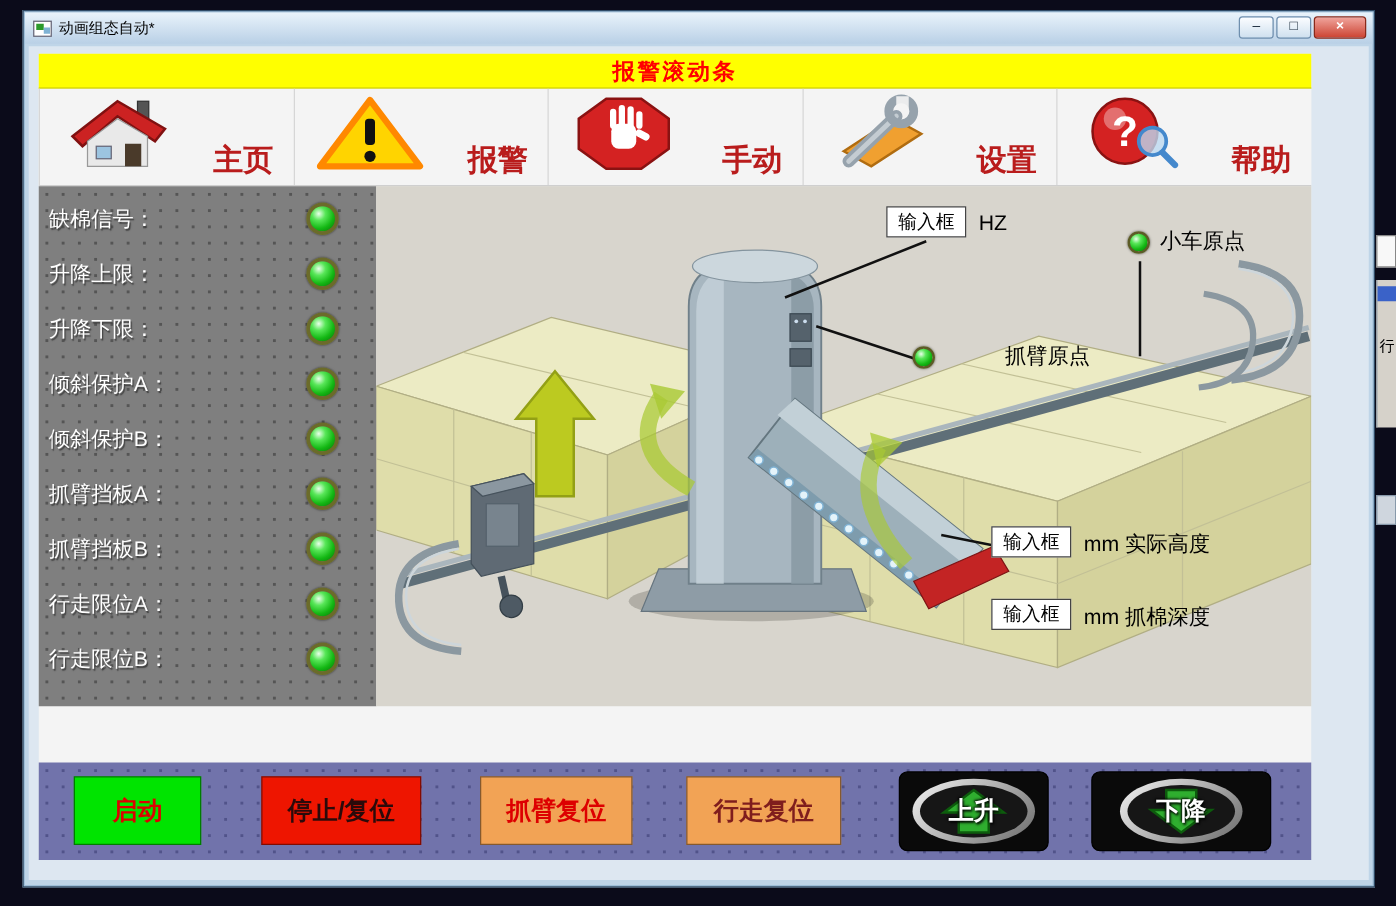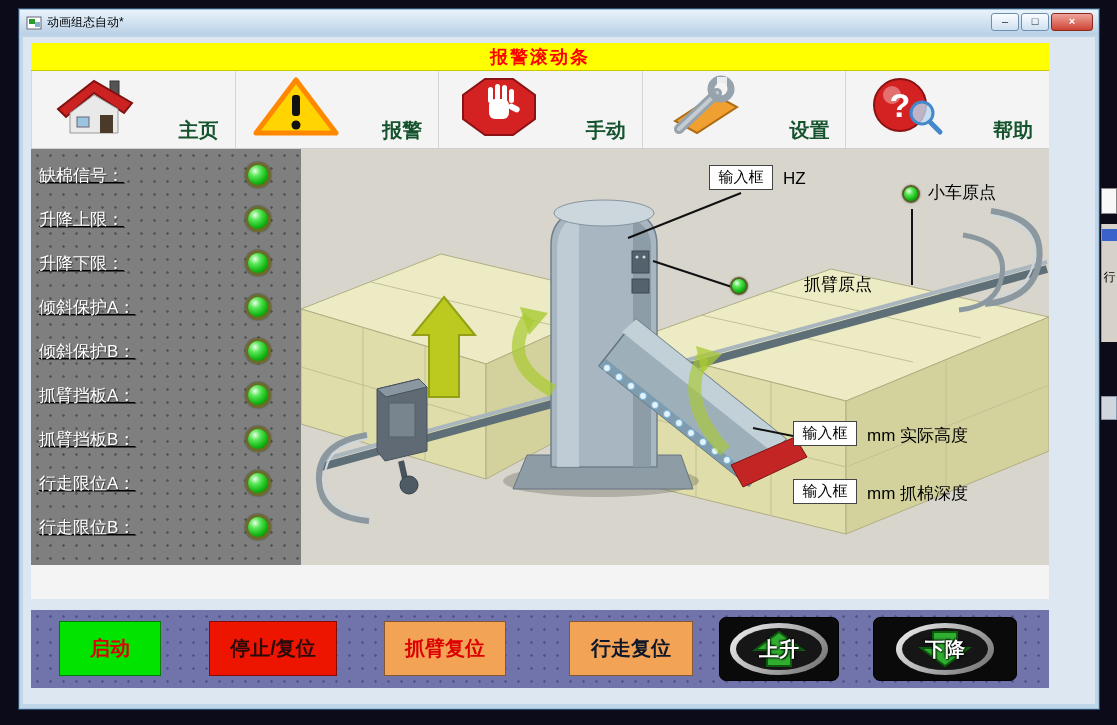--- a/index.html
+++ b/index.html
@@ -34,21 +34,21 @@
     width:42px; background:linear-gradient(#f0a49c,#cc4433); color:#fff; font-weight:bold;
     border-color:#8a2a1a;
   }
 
   .client {
     position:absolute; left:4px; top:28px; right:4px; bottom:5px;
     background:#dde7f1;
   }
 
   
-  .panel { position:absolute; left:8px; top:6px; width:1018px; height:556px; background:#f4f4f4; }
+  .panel { position:absolute; left:8px; top:6px; width:1018px; height:644px; background:#f4f4f4; }
 
   .banner {
     height:28px; background:#ffff00;
     display:flex; align-items:center; justify-content:center;
     color:#ff0000; font-size:18px; font-weight:bold; letter-spacing:2px;
     border-bottom:1px solid #c8c800;
   }
 
   .toolbar { height:78px; background:#f4f4f4; display:flex; align-items:stretch; border-bottom:1px solid #cfcfcf; }
   .clock {
@@ -57,24 +57,24 @@
     font-family:"DejaVu Sans Mono",monospace;
   }
   .clock-time { color:#00e400; font-size:17px; font-weight:bold; letter-spacing:1px; }
   .clock-date { color:#b8d400; font-size:13px; margin-top:3px; }
   .tb-item {
     flex:1 1 0; position:relative; border-left:1px solid #d6d6d6; cursor:pointer;
   }
   .tb-item svg { position:absolute; left:16px; top:4px; }
   .tb-label {
     position:absolute; right:16px; bottom:4px;
-    font-size:20px; font-weight:bold; color:#14532d;
-  }
-
-  .main { height:416px; display:flex;text-decoration:underline; }
+    font-size:24px; font-weight:bold; color:#b91c1c;
+  }
+
+  .main { height:416px; display:flex; }
 
   
   .sidebar {
     flex:0 0 270px;
     background-color:#7f7f7f;
     background-image:radial-gradient(#555 1.1px, transparent 1.5px);
     background-size:13px 13px;
     padding-top:4px;
   }
   .status-row { position:relative; height:44px; display:flex; align-items:center; padding-left:8px; }
@@ -108,21 +108,21 @@
   }
   .btn {
     position:absolute; top:11px; height:55px;
     display:flex; align-items:center; justify-content:center;
     font-size:20px; font-weight:bold;
     border:1px solid rgba(0,0,0,.45); cursor:pointer;
   }
   .btn-start { left:28px;  width:102px; background:#00e400; color:#dd0000; }
   .btn-stop  { left:178px; width:128px; background:#ee1500; color:#2b0a0a; }
   .btn-arm   { left:353px; width:122px; background:#f2a355; color:#dd0000; }
-  .btn-walk  { left:538px; width:124px; background:#f2a355; color:#0f172a; }
+  .btn-walk  { left:518px; width:124px; background:#f2a355; color:#7f1d1d; }
   .btn-up    { left:688px; width:120px;font-family:Liberation Mono, monospace; }
   .btn-down  { left:842px; width:144px; }
   .updown {
     position:absolute; top:7px; height:64px; background:#0a0a0a; border-radius:7px;
     border:1px solid #000; cursor:pointer;
   }
   .oval {
     position:absolute; left:50%; top:50%; transform:translate(-50%,-50%);
     width:98px; height:52px; border-radius:50%;
     background:linear-gradient(135deg,#f4f4f4,#6a6a6a);

